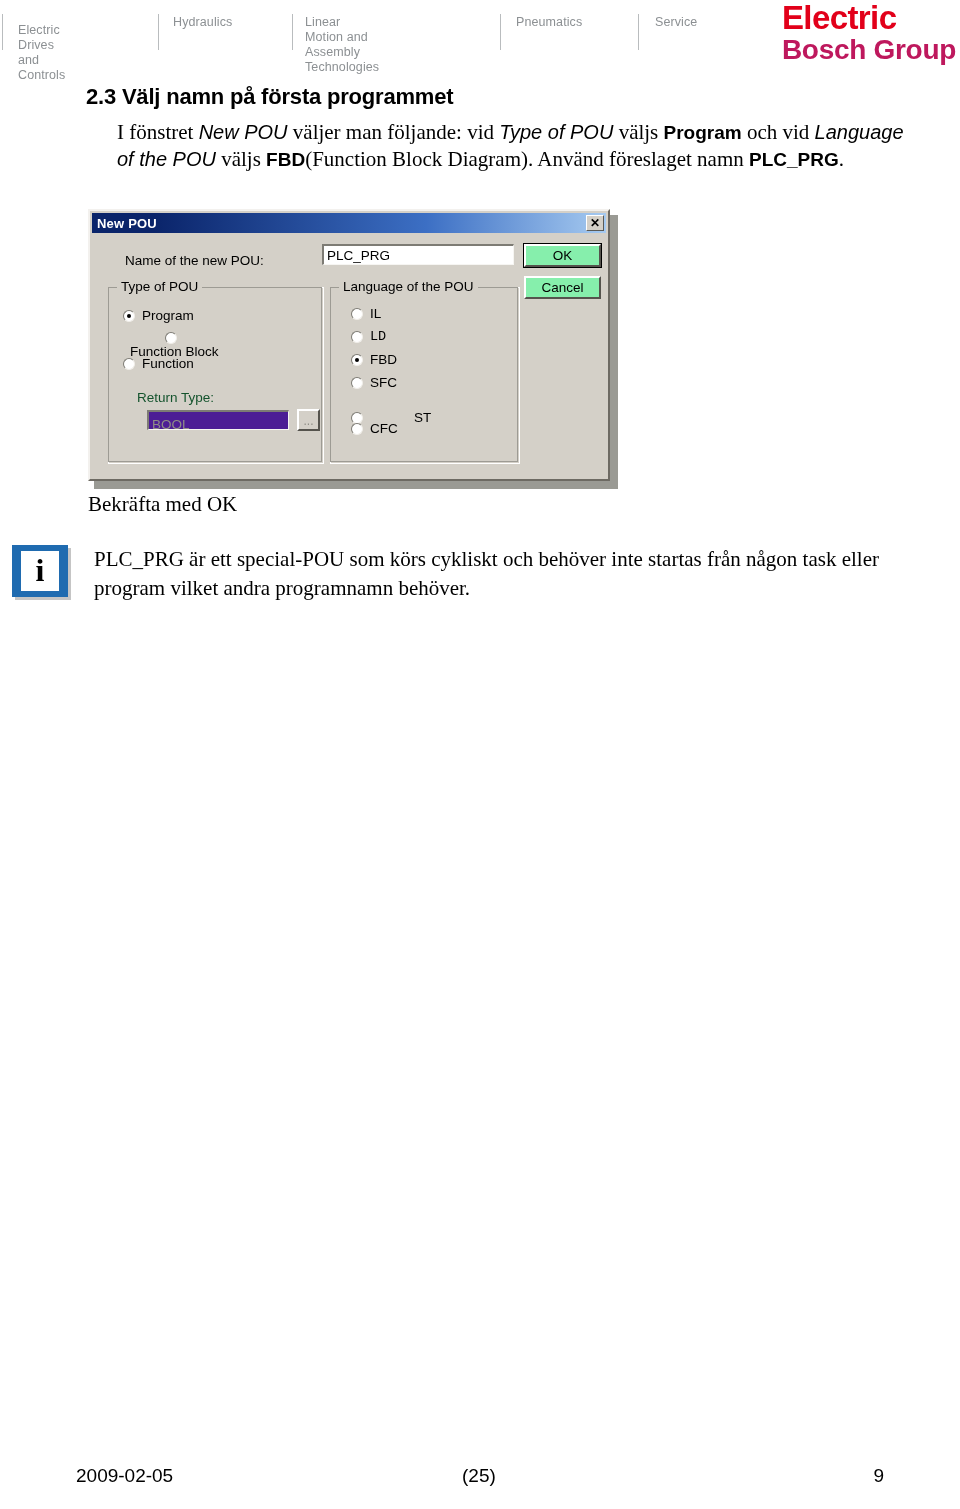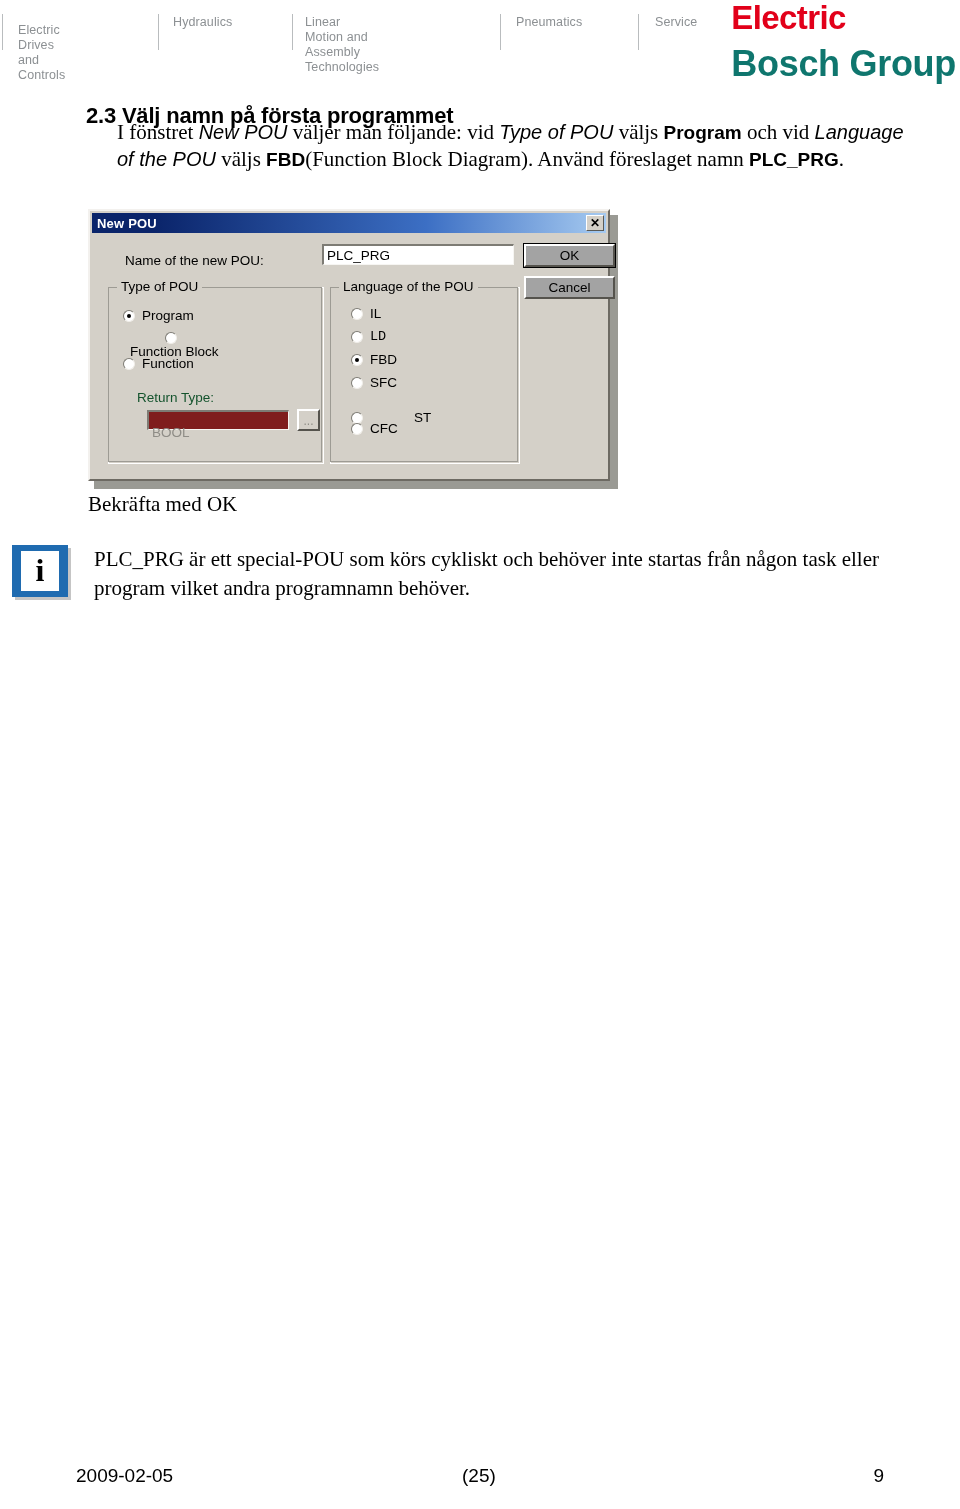--- a/index.html
+++ b/index.html
@@ -54,37 +54,36 @@
     font-family: "Liberation Sans", sans-serif;
     font-weight: bold;
     font-size: 33px;
     line-height: 33px;
     color: #e2001a;
     letter-spacing: -0.6px;
   }
   .logo-bosch {
     font-family: "Liberation Sans", sans-serif;
     font-weight: bold;
-    font-size: 36px;
+    font-size: 28px;
     line-height: 28px;
-    color: #0f766e;
+    color: #be185d;
     letter-spacing: -0.3px;
-    margin-top: 16px;
+    margin-top: 2px;
   }
 
   
   .h2 {
     position: absolute;
     left: 86px; top: 84px;
     font-family: "Liberation Sans", sans-serif;
     font-weight: bold;
     font-size: 22px;
     line-height: 26px;
     letter-spacing: -0.2px;
-    margin-top: 19px;
   }
   .body-par {
     position: absolute;
     left: 86px; top: 119px;
     width: 790px;
     font-family: "Liberation Serif", serif;
     font-size: 21px;
     line-height: 27px;
     margin-left: 31px;
   }
@@ -164,22 +163,22 @@
     border-left: 2px solid #7d7b74;
     border-right: 1px solid #f6f5f2;
     border-bottom: 1px solid #f6f5f2;
     box-sizing: border-box;
     font-size: 13.5px;
     color: #000;
     padding: 2px 0 0 3px;
   }
   .btn {
     position: absolute;
-    width: 91px; height: 23px;
-    background: #a3a3a3;
+    width: 77px; height: 23px;
+    background: #86efac;
     border-top: 2px solid #ffffff;
     border-left: 2px solid #ffffff;
     border-right: 2px solid #55534d;
     border-bottom: 2px solid #55534d;
     box-sizing: border-box;
     font-size: 13.5px;
     color: #000;
     display: flex; align-items: center; justify-content: center;
   }
   .btn-ok {
@@ -249,29 +248,29 @@
     position: absolute;
     left: 28px; top: 102px;
     font-size: 13.5px;
     color: #14532d;
     z-index: 2;
   }
   .ret-input {
     position: absolute;
     left: 38px; top: 122px;
     width: 142px; height: 20px;
-    background: #7f1d1d;
+    background: #4c1d95;
     border-top: 2px solid #7d7b74;
     border-left: 2px solid #7d7b74;
     border-right: 1px solid #f6f5f2;
     border-bottom: 1px solid #f6f5f2;
     box-sizing: border-box;
     font-size: 13.5px;
     color: #8f8d87;
-    padding: 13px 0 0 3px;
+    padding: 5px 0 0 3px;
     z-index: 2;
   }
   .ret-btn {
     position: absolute;
     left: 188px; top: 121px;
     width: 23px; height: 22px;
     background: #d4d0c8;
     border-top: 2px solid #ffffff;
     border-left: 2px solid #ffffff;
     border-right: 2px solid #55534d;

